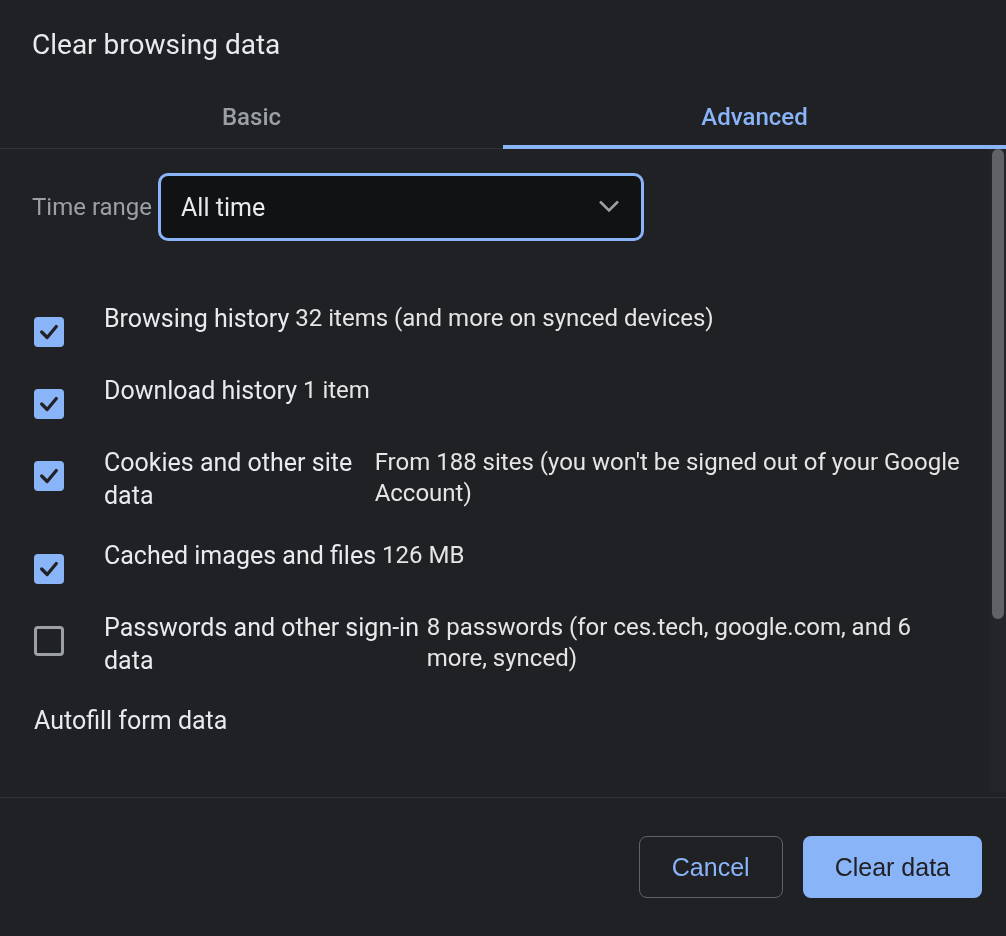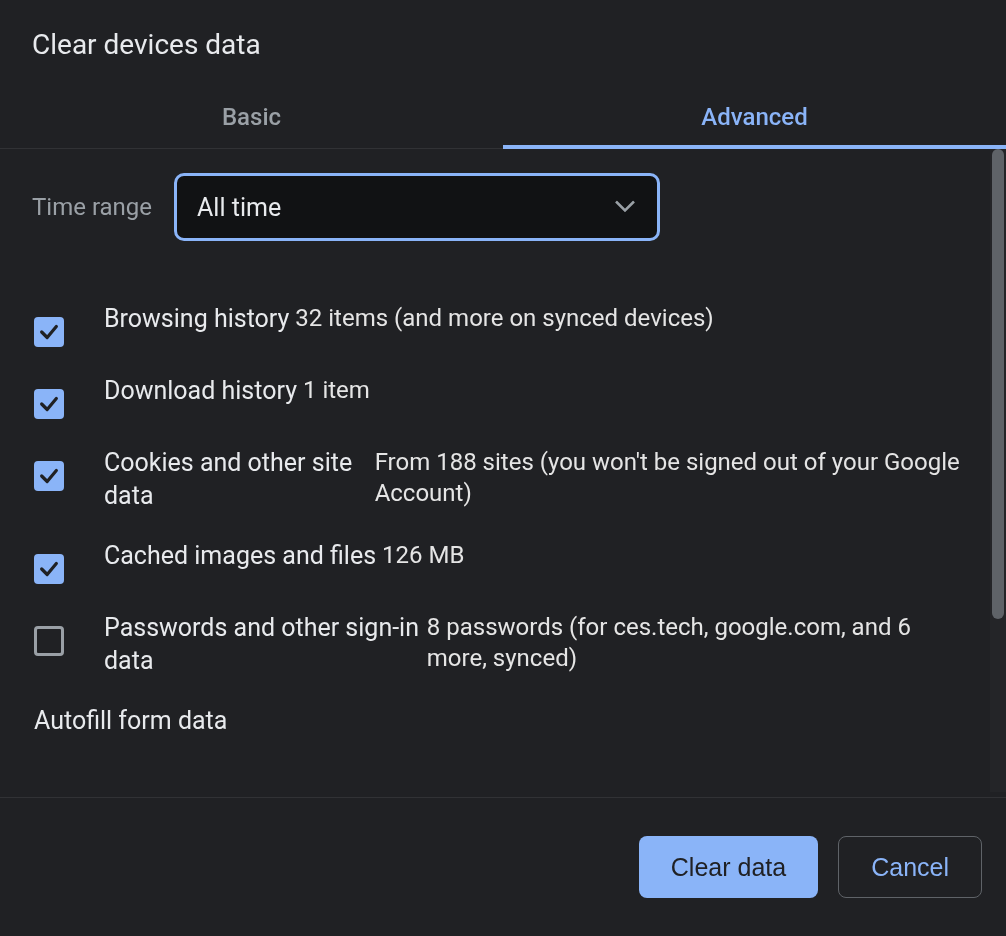--- a/index.html
+++ b/index.html
@@ -60,21 +60,21 @@
     position: absolute;
     top: 0; left: 2px;
     width: 12px;
     height: 470px;
     background: #5f6368;
     border-radius: 6px;
   }
   .time-row {
     display: flex;
     align-items: center;
-    gap: 22px;
+    gap: 6px;
     margin-bottom: 48px;
   }
   .time-label {
     font-size: 24px;
     color: #9aa0a6;
   }
   .select {
     position: relative;
     width: 486px;
     height: 68px;
@@ -149,21 +149,21 @@
     border: 1.5px solid #5f6368;
   }
   .btn.primary {
     background: #8ab4f8;
     color: #202124;
   }
 </style>
 </head>
 <body>
 
-<div class="dialog-title">Clear devices data</div>
+<div class="dialog-title">Clear browsing data</div>
 
 <div class="tabs">
   <div class="tab">
     <span>Basic</span>
   </div>
   <div class="tab active">
     <span>Advanced</span>
   </div>
 </div>
 
@@ -240,19 +240,19 @@
         </div>
       </div>
   </div>
 
   <div class="scrollbar-track">
     <div class="scrollbar-thumb"></div>
   </div>
 </div>
 
 <div class="footer">
+  <button class="btn secondary">
+    <span>Cancel</span>
+  </button>
   <button class="btn primary">
     <span>Clear data</span>
   </button>
-  <button class="btn secondary">
-    <span>Cancel</span>
-  </button>
 </div>
 
 </body></html>

